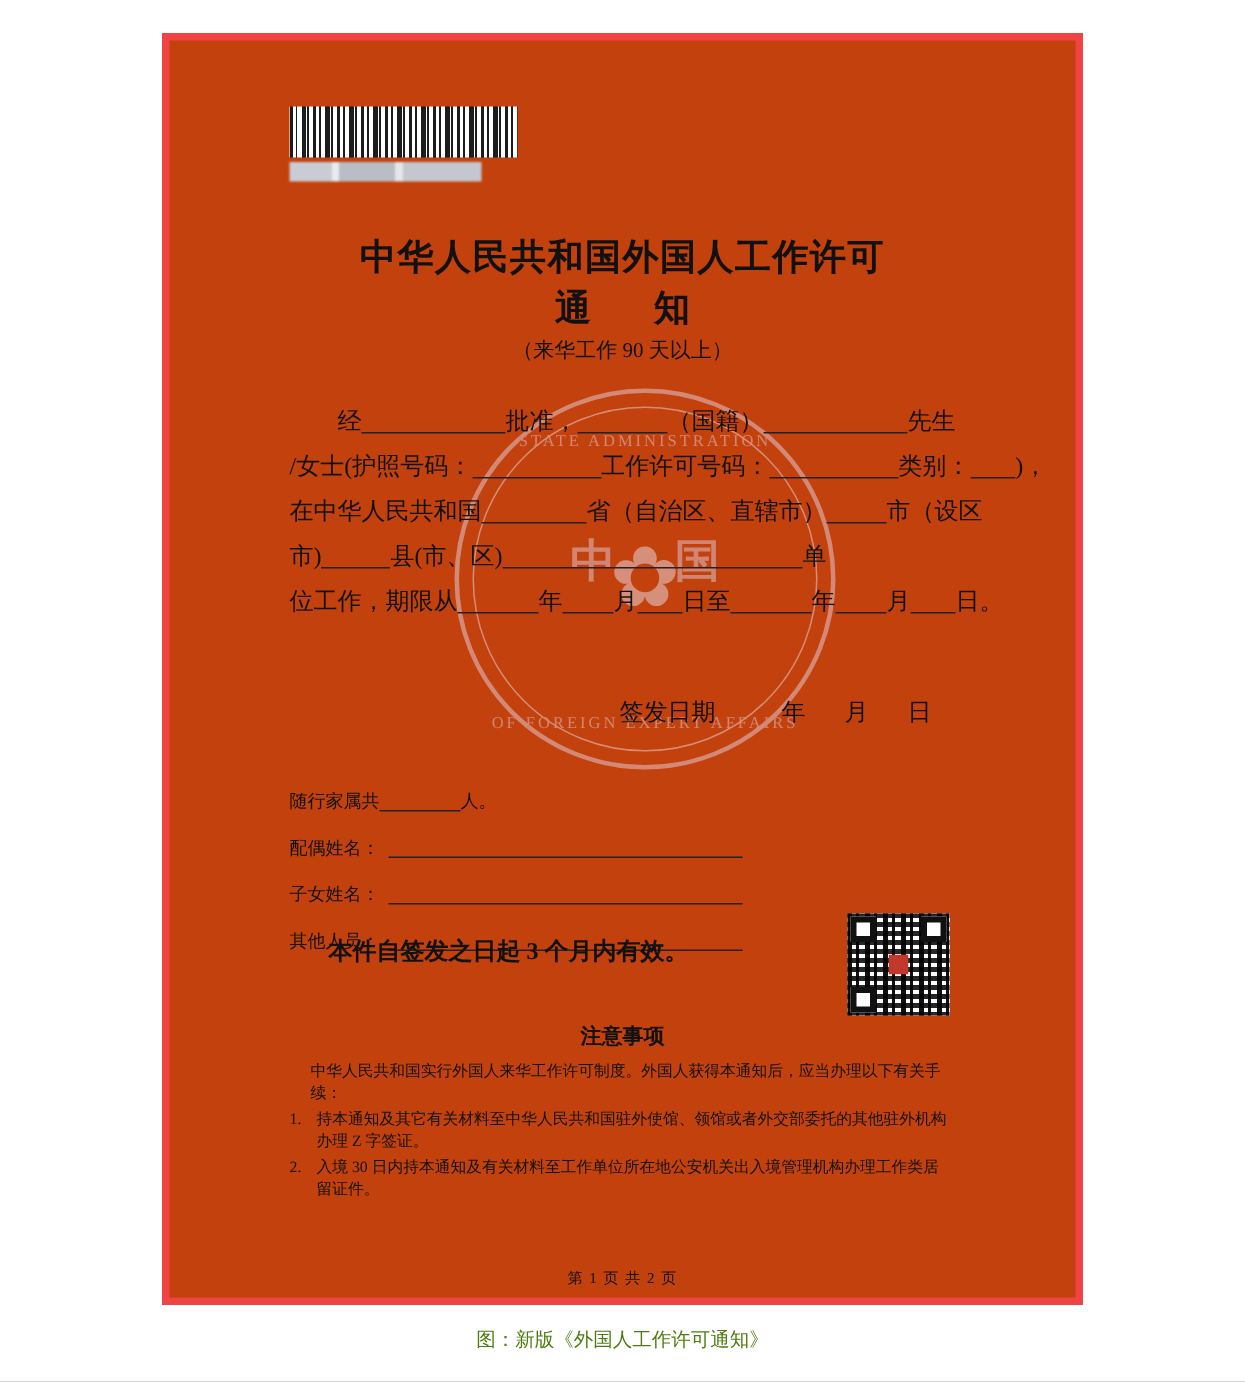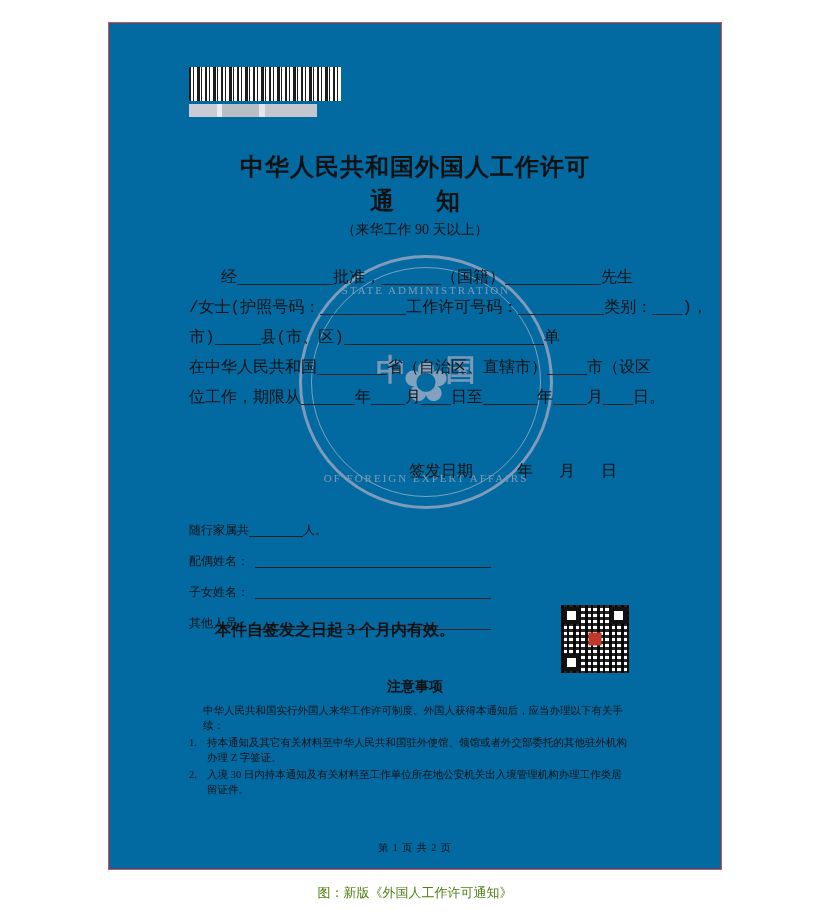--- a/index.html
+++ b/index.html
@@ -23,22 +23,22 @@
     height: 921px;
   }
 
   
   .doc-sheet {
     position: absolute;
     left: 108px;
     top: 22px;
     width: 614px;
     height: 848px;
-    background: #0369a1;
-    border: 1px solid #ef4444;
+    background: #c2410c;
+    border: 5px solid #ef4444;
     box-sizing: border-box;
     overflow: hidden;
   }
 
   
   .barcode-block {
     position: absolute;
     left: 80px;
     top: 44px;
     width: 152px;
@@ -164,21 +164,20 @@
     position: absolute;
     left: 80px;
     top: 240px;
     width: 460px;
     font-size: 16px;
     line-height: 30px;
     z-index: 3;
   }
   .form-line {
     white-space: nowrap;
-    font-family: Liberation Mono, monospace;
   }
   .form-line.indent { text-indent: 32px; }
   .ul {
     display: inline-block;
     border-bottom: 1px solid #222;
     height: 17px;
     vertical-align: -3px;
   }
   .ul.w30 { width: 30px; }
   .ul.w34 { width: 34px; }
@@ -354,24 +353,24 @@
     </div>
 
     <div class="form-body">
       <div class="form-line indent">
         <span>经</span><span class="ul w96"></span><span>批准，</span><span class="ul w60"></span><span>（国籍）</span><span class="ul w96"></span><span>先生</span>
       </div>
       <div class="form-line">
         <span>/女士(护照号码：</span><span class="ul w86"></span><span>工作许可号码：</span><span class="ul w86"></span><span>类别：</span><span class="ul w30"></span><span>)，</span>
       </div>
       <div class="form-line">
+        <span>在中华人民共和国</span><span class="ul w70"></span><span>省（自治区、直辖市）</span><span class="ul w40"></span><span>市（设区</span>
+      </div>
+      <div class="form-line">
         <span>市)</span><span class="ul w46"></span><span>县(市、区)</span><span class="ul w200"></span><span>单</span>
-      </div>
-      <div class="form-line">
-        <span>在中华人民共和国</span><span class="ul w70"></span><span>省（自治区、直辖市）</span><span class="ul w40"></span><span>市（设区</span>
       </div>
       <div class="form-line">
         <span>位工作，期限从</span><span class="ul w54"></span><span>年</span><span class="ul w34"></span><span>月</span><span class="ul w30"></span><span>日至</span><span class="ul w54"></span><span>年</span><span class="ul w34"></span><span>月</span><span class="ul w30"></span><span>日。</span>
       </div>
     </div>
 
     <div class="issue-row">
       <span>签发日期</span><span class="gap-lg"></span><span>年</span><span class="gap-sm"></span><span>月</span><span class="gap-sm"></span><span>日</span>
     </div>
 

